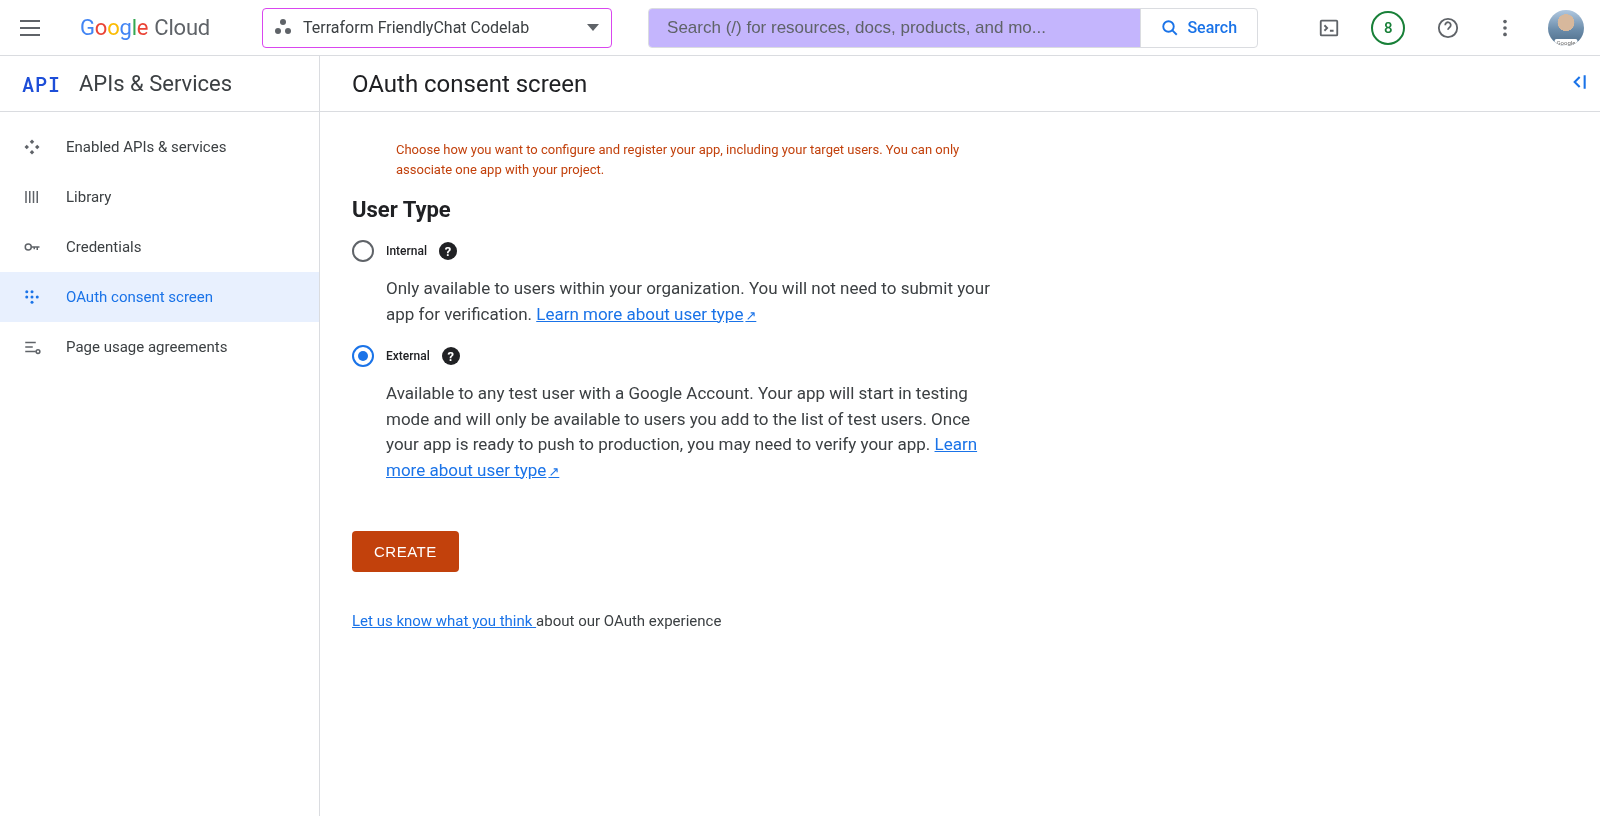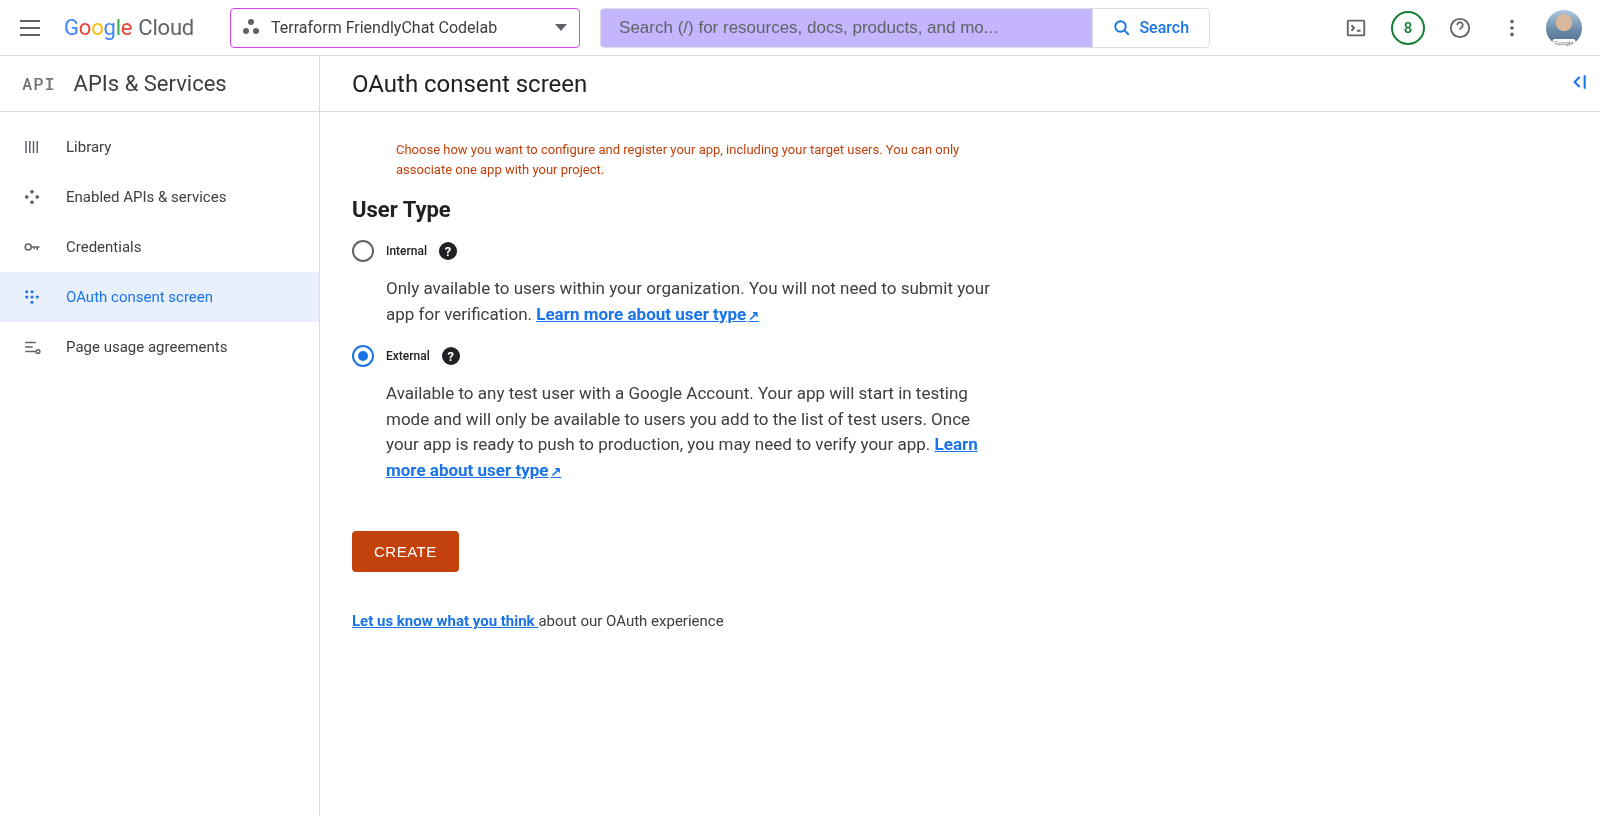--- a/index.html
+++ b/index.html
@@ -11,21 +11,21 @@
     width: 1600px;
     height: 816px;
     overflow: hidden;
   }
   .topbar {
     height: 56px;
     display: flex;
     align-items: center;
     padding: 0 16px;
     border-bottom: 1px solid #dadce0;
-    gap: 12px;
+    gap: 28px;
   }
   .hamburger {
     width: 24px; height: 24px;
     display: flex; flex-direction: column; justify-content: center; gap: 5px;
     cursor: pointer;
     padding: 0 4px;
   }
   .hamburger span { display:block; height:2px; background:#5f6368; width:20px; }
   .logo-text {
     font-size: 22px;
@@ -100,21 +100,21 @@
   .sidebar {
     width:320px; border-right:1px solid #dadce0;
     display:flex; flex-direction:column;
   }
   .sidebar-header {
     display:flex; align-items:center; gap:18px;
     height:56px; padding:0 22px; border-bottom:1px solid #dadce0;
     font-size:22px; color:#3c4043;
   }
   .api-badge {
-    font-family: 'Roboto Mono', monospace; font-size:17px; color:#737373;
+    font-family: 'Roboto Mono', monospace; font-size:20px; color:#1d4ed8;
     letter-spacing:1px; font-weight:500;
   }
   .nav-item {
     display:flex; align-items:center; gap:24px;
     height:50px; padding:0 22px; font-size:15px; color:#3c4043;
     cursor:pointer;
   }
   .nav-item.active { background:#e8f0fe; color:#1a73e8; }
   .nav-item.active .nav-icon { color:#1a73e8; }
   .nav-icon { width:20px; height:20px; color:#5f6368; display:flex;align-items:center;justify-content:center;}
@@ -148,21 +148,21 @@
   .radio-label { font-size:12px; font-weight:500; color:#202124; }
   .help-circle {
     width:18px;height:18px;border-radius:50%;background:#202124;color:#fff;
     font-size:13px;font-weight:700;display:flex;align-items:center;justify-content:center;
     cursor:pointer;
   }
   .radio-desc {
     margin:14px 0 0 34px; font-size:17px; line-height:1.5; color:#3c4043;
     max-width:620px;
   }
-  .link { color:#1a73e8; text-decoration:underline; cursor:pointer;font-weight:bold; }
+  .link { color:#1a73e8; text-decoration:underline; cursor:pointer; }
   .ext-icon { font-size:13px; margin-left:2px; color:#1a73e8; }
   .create-btn {
     margin-top:48px; background:#c2410c; color:#fff; border:none;
     padding:12px 22px; font-size:15px; font-weight:500; letter-spacing:0.5px;
     border-radius:4px; cursor:pointer;
   }
   .feedback {
     margin-top:40px; font-size:15px; color:#3c4043;
   }
 </style>
@@ -229,33 +229,33 @@
 <div class="body-row">
 
   <div class="sidebar">
     <div class="sidebar-header">
       <span class="api-badge">API</span>
       <span>APIs &amp; Services</span>
     </div>
     <div class="nav-list">
       <div class="nav-item">
         <span class="nav-icon">
+          <svg width="18" height="18" viewBox="0 0 24 24" fill="#5f6368">
+              <path d="M12 2l3 3-3 3-3-3zM2 12l3-3 3 3-3 3zM16 12l3-3 3 3-3 3zM12 16l3 3-3 3-3-3z"></path>
+            </svg>
+        </span>
+        <span>Enabled APIs &amp; services</span>
+      </div>
+      <div class="nav-item">
+        <span class="nav-icon">
           <svg width="18" height="18" viewBox="0 0 24 24" fill="none" stroke="#5f6368" stroke-width="2">
               <path d="M4 4v16M9 4v16M14 4v16M19 4v16"></path>
             </svg>
         </span>
         <span>Library</span>
-      </div>
-      <div class="nav-item">
-        <span class="nav-icon">
-          <svg width="18" height="18" viewBox="0 0 24 24" fill="#5f6368">
-              <path d="M12 2l3 3-3 3-3-3zM2 12l3-3 3 3-3 3zM16 12l3-3 3 3-3 3zM12 16l3 3-3 3-3-3z"></path>
-            </svg>
-        </span>
-        <span>Enabled APIs &amp; services</span>
       </div>
       <div class="nav-item">
         <span class="nav-icon">
           <svg width="18" height="18" viewBox="0 0 24 24" fill="none" stroke="#5f6368" stroke-width="2">
               <circle cx="7" cy="12" r="4"></circle>
               <path d="M11 12h11M19 12v4M15 12v3"></path>
             </svg>
         </span>
         <span>Credentials</span>
       </div>

